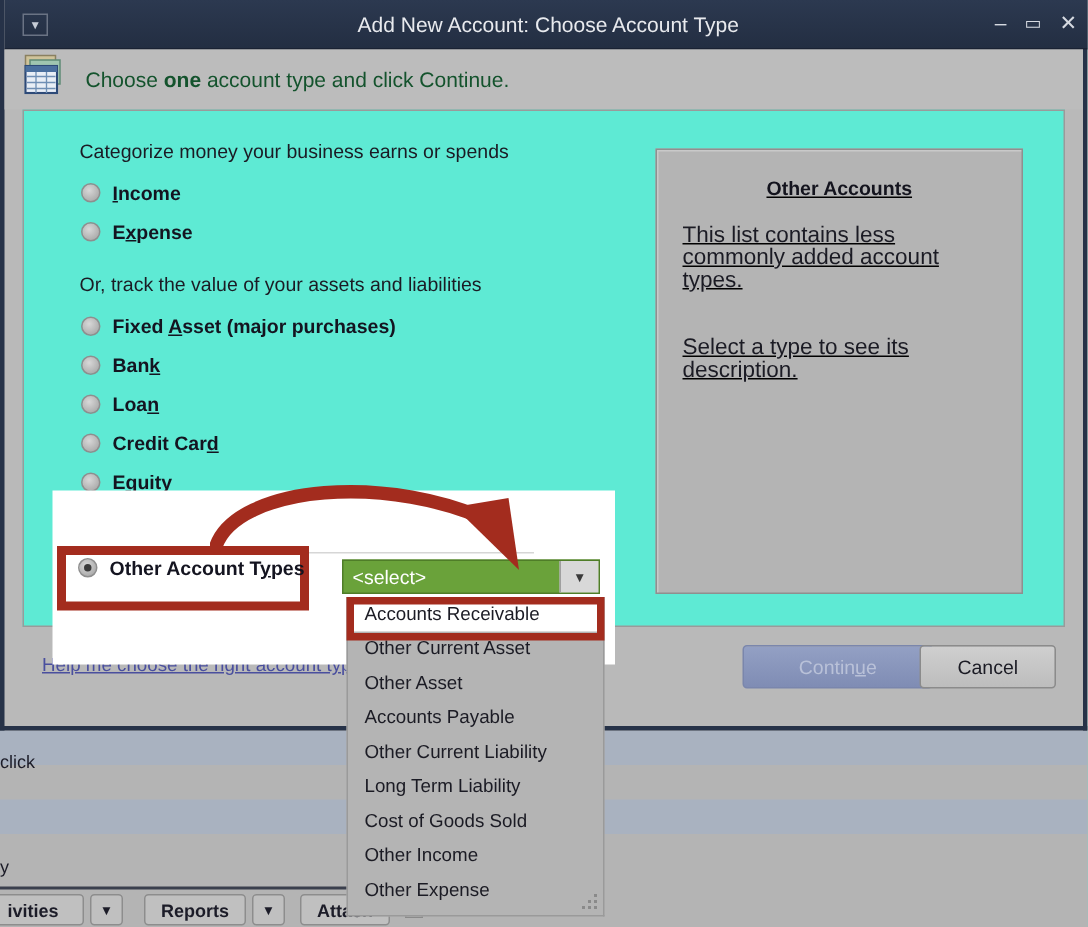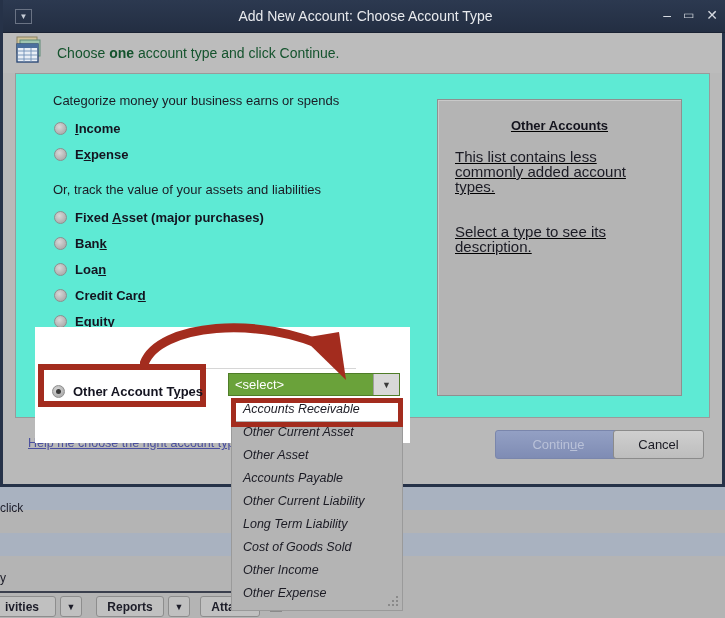--- a/index.html
+++ b/index.html
@@ -144,21 +144,21 @@
   .overlay-sep {
     position: absolute; left: 46px; top: 368px; width: 310px; height: 1px; background: #d6d6d6;
   }
 
   
   .hl-box {
     position: absolute; border: 6px solid #a32c1e; background: #ffffff;
   }
   #hl-radio { left: 38px; top: 364px; width: 168px; height: 43px; }
   .hl-radio-inner {
-    position: absolute; left: 52px; top: 384px;
+    position: absolute; left: 52px; top: 371px;
     display: flex; align-items: center; gap: 8px;
   }
 
   
   .combo {
     position: absolute; left: 228px; top: 373px; width: 172px; height: 23px;
     background: #6aa23a; border: 1px solid #4f7d28;
     display: flex; align-items: center;
   }
   .combo-text { margin-left: 6px; font-size: 13px; color: #ffffff; }
@@ -170,21 +170,21 @@
   }
 
   
   .dropdown {
     position: absolute; left: 231px; top: 398px; width: 172px; height: 213px;
     background: #b4b4b4; border: 1px solid #9a9a9a; border-top: none;
     overflow: hidden;
   }
   .dd-item {
     height: 23px; line-height: 23px; padding-left: 11px;
-    font-size: 12.5px; color: #1b1b24; white-space: nowrap; font-style: italic;
+    font-size: 12.5px; color: #1b1b24; white-space: nowrap;
   }
   .dd-item.selected { background: #ffffff; }
   .dd-grip { position: absolute; right: 3px; bottom: 3px; width: 11px; height: 11px; }
   .dd-grip i {
     position: absolute; width: 2px; height: 2px; background: #8a8a8a;
   }
 
   
   #hl-item {
     position: absolute; left: 231px; top: 398px; width: 172px; height: 29px;

